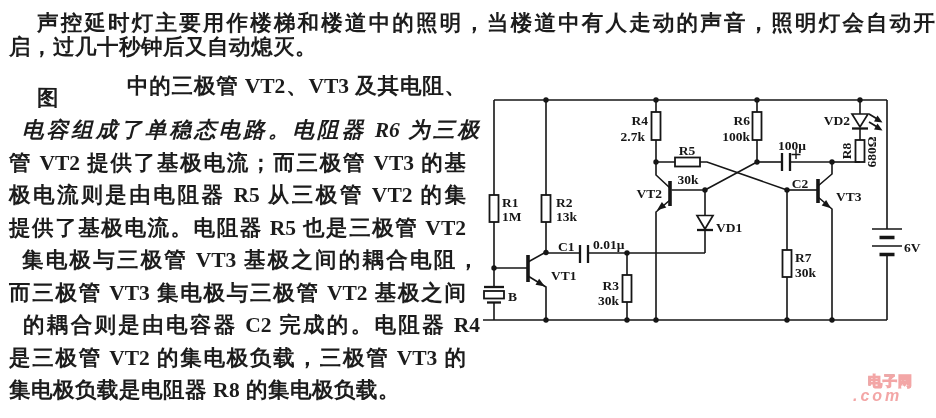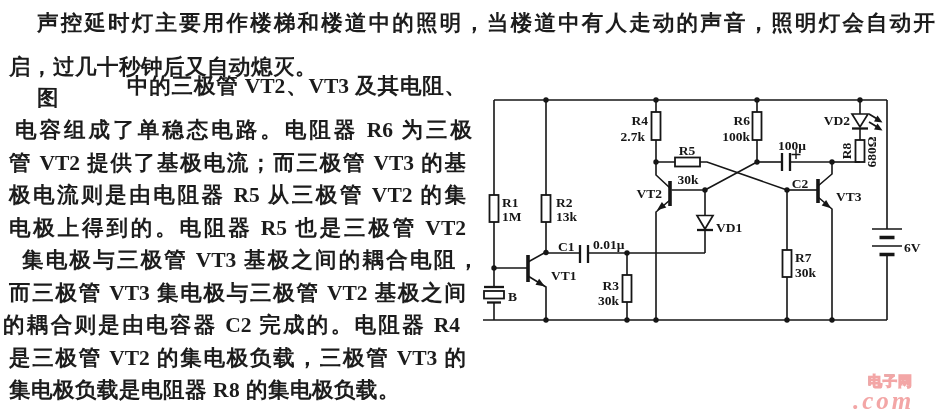--- a/index.html
+++ b/index.html
@@ -20,40 +20,40 @@
   .arr{fill:#161616;}
   .lbl{font-family:"Liberation Serif",serif;font-weight:bold;font-size:13.5px;fill:#161616;}
   .lblm{text-anchor:middle;}
   .lble{text-anchor:end;}
   
   .wm{position:absolute;left:747px;top:364px;width:190px;height:54px;color:var(--wm,#f3a6a6);}
   .wm-brand{position:absolute;left:46px;top:5px;font-family:"Liberation Sans",sans-serif;
             font-weight:bold;font-size:34px;letter-spacing:-1px;}
   .wm-cn{position:absolute;left:121px;top:9px;font-size:14px;font-weight:bold;letter-spacing:1px;
          color:#000000;text-align:right;-webkit-text-stroke:1.2px var(--wm,#f3a6a6);}
-  .wm-com{position:absolute;left:106px;top:23px;font-family:Liberation Serif, serif;
-          font-style:italic;font-weight:bold;font-size:25px;letter-spacing:3px;}
+  .wm-com{position:absolute;left:106px;top:23px;font-family:Liberation Sans, sans-serif;
+          font-style:italic;font-weight:bold;font-size:16px;letter-spacing:3px;}
 </style>
 </head>
 <body>
 
 <div class="page">
 
   <div>
     <div class="tl just" style="left:37px;top:11px;width:898px;">声控延时灯主要用作楼梯和楼道中的照明，当楼道中有人走动的声音，照明灯会自动开</div>
-    <div class="tl" style="left:9px;top:55px;">启，过几十秒钟后又自动熄灭。</div>
+    <div class="tl" style="left:9px;top:35px;">启，过几十秒钟后又自动熄灭。</div>
     <div class="tl" style="left:37px;top:86px;">图</div>
     <div class="tl just" style="left:127px;top:74px;width:339px;">中的三极管 VT2、VT3 及其电阻、</div>
-    <div class="tl just" style="left:15px;top:118px;width:457px;">电容组成了单稳态电路。电阻器 R6 为三极</div>
+    <div class="tl just" style="left:22px;top:118px;width:457px;font-style:italic;">电容组成了单稳态电路。电阻器 R6 为三极</div>
     <div class="tl just" style="left:9px;top:151px;width:457px;">管 VT2 提供了基极电流；而三极管 VT3 的基</div>
     <div class="tl just" style="left:9px;top:183px;width:457px;">极电流则是由电阻器 R5 从三极管 VT2 的集</div>
-    <div class="tl just" style="left:9px;top:216px;width:457px;">电极上得到的。电阻器 R5 也是三极管 VT2</div>
+    <div class="tl just" style="left:9px;top:216px;width:457px;">提供了基极电流。电阻器 R5 也是三极管 VT2</div>
     <div class="tl just" style="left:22px;top:248px;width:457px;">集电极与三极管 VT3 基极之间的耦合电阻，</div>
     <div class="tl just" style="left:9px;top:281px;width:457px;">而三极管 VT3 集电极与三极管 VT2 基极之间</div>
-    <div class="tl just" style="left:3px;top:313px;width:457px;">的耦合则是由电容器 C2 完成的。电阻器 R4</div>
+    <div class="tl just" style="left:23px;top:313px;width:457px;">的耦合则是由电容器 C2 完成的。电阻器 R4</div>
     <div class="tl just" style="left:9px;top:346px;width:457px;">是三极管 VT2 的集电极负载，三极管 VT3 的</div>
     <div class="tl" style="left:9px;top:378px;">集电极负载是电阻器 R8 的集电极负载。</div>
   </div>
 
   <svg class="schematic" viewBox="0 0 936 418">
 
     <g>
       <path class="w" d="M494,100 H887"></path>
       <path class="w" d="M483,320 H887"></path>
       <path class="w" d="M887,100 V229"></path>

